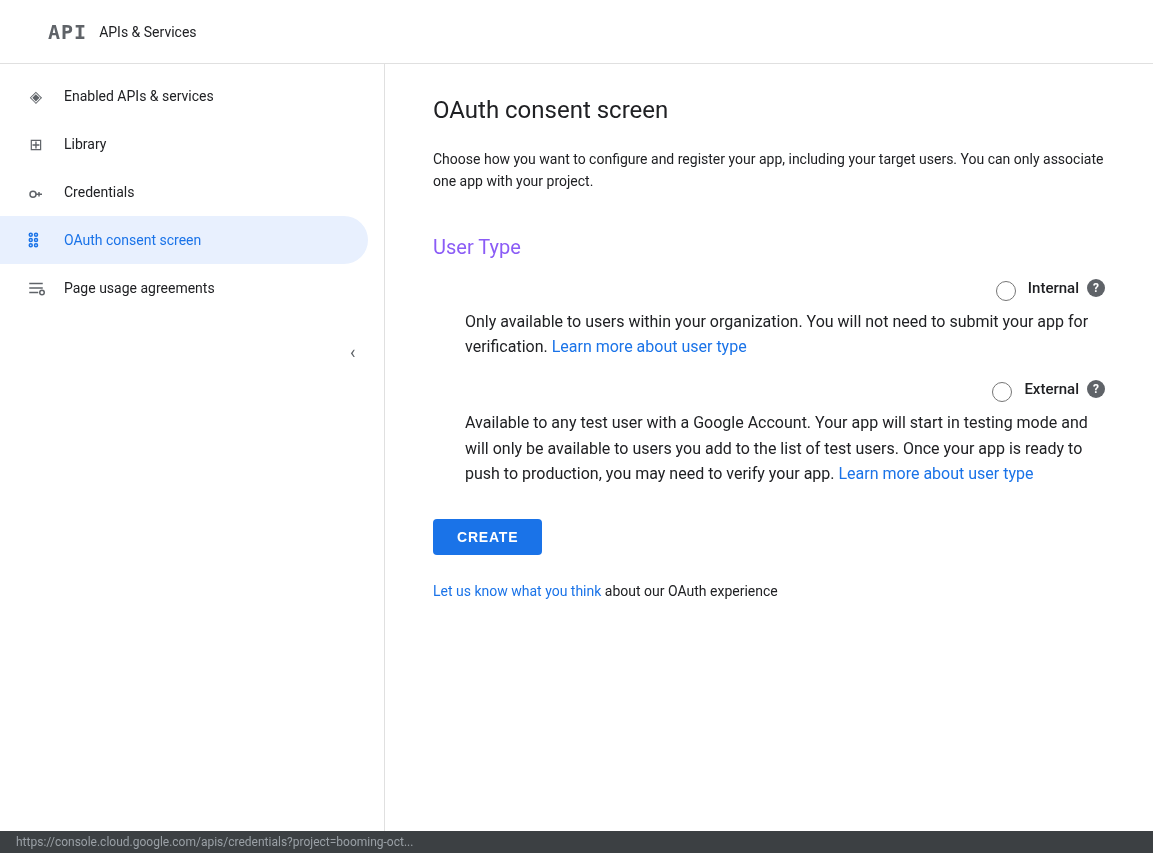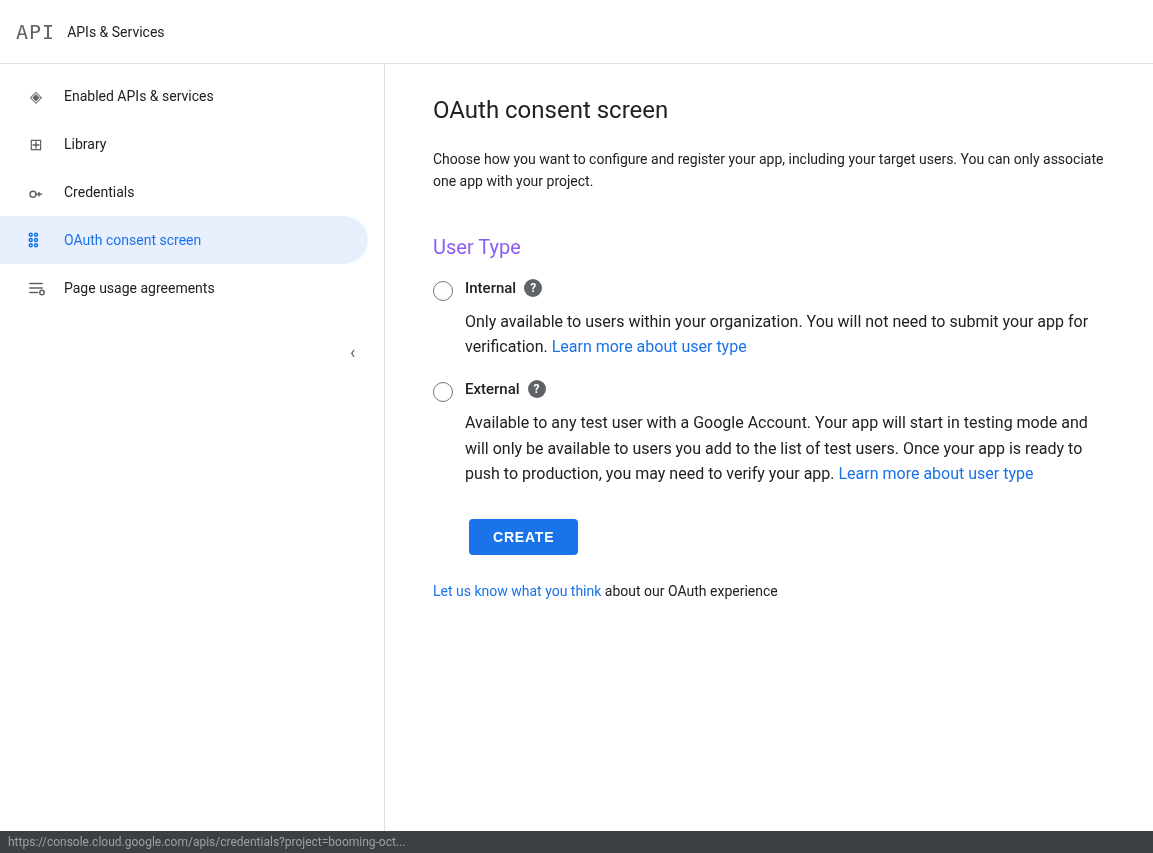--- a/index.html
+++ b/index.html
@@ -8,25 +8,26 @@
     .top-bar {
       display: flex;
       align-items: center;
       padding: 0 16px;
       height: 64px;
       border-bottom: 1px solid #e0e0e0;
       flex-shrink: 0;
     }
     .api-logo {
       font-size: 20px;
-      font-weight: 400;
+      font-weight: 700;
       color: #5f6368;
       letter-spacing: 1px;
       margin-right: 12px;
       font-family: monospace;
+      margin-left: 32px;
     }
     .app-title {
       font-size: 14px;
       color: #202124;
       font-weight: 400;
     }
 
     .main-layout {
       display: flex;
       flex: 1;
@@ -99,20 +100,21 @@
       color: #8b5cf6;
       margin-bottom: 20px;
       margin-top: 42px;
     }
 
     
     .radio-option {
       display: flex;
       align-items: flex-start;
       margin-bottom: 8px;
+      justify-content: flex-end;
     }
     .radio-input {
       width: 20px;
       height: 20px;
       margin-top: 2px;
       margin-right: 12px;
       flex-shrink: 0;
       accent-color: #1a73e8;
       cursor: pointer;
     }
@@ -159,37 +161,36 @@
       color: #fff;
       border: none;
       padding: 10px 24px;
       font-size: 14px;
       font-weight: 600;
       letter-spacing: 0.8px;
       border-radius: 4px;
       cursor: pointer;
       margin-top: 12px;
       margin-bottom: 28px;
-      margin-left: 36px;
     }
 
     .feedback-text {
       font-size: 14px;
       color: #202124;
     }
 
     
     .status-bar {
       height: 22px;
       background: #3c4043;
       color: #9aa0a6;
       font-size: 12px;
       display: flex;
       align-items: center;
-      padding: 0 8px;
+      padding: 0 16px;
       flex-shrink: 0;
     }
   </style>
 </head>
 <body>
 
 <div class="top-bar">
   <span class="api-logo">API</span>
   <span class="app-title">APIs &amp; Services</span>
 </div>

